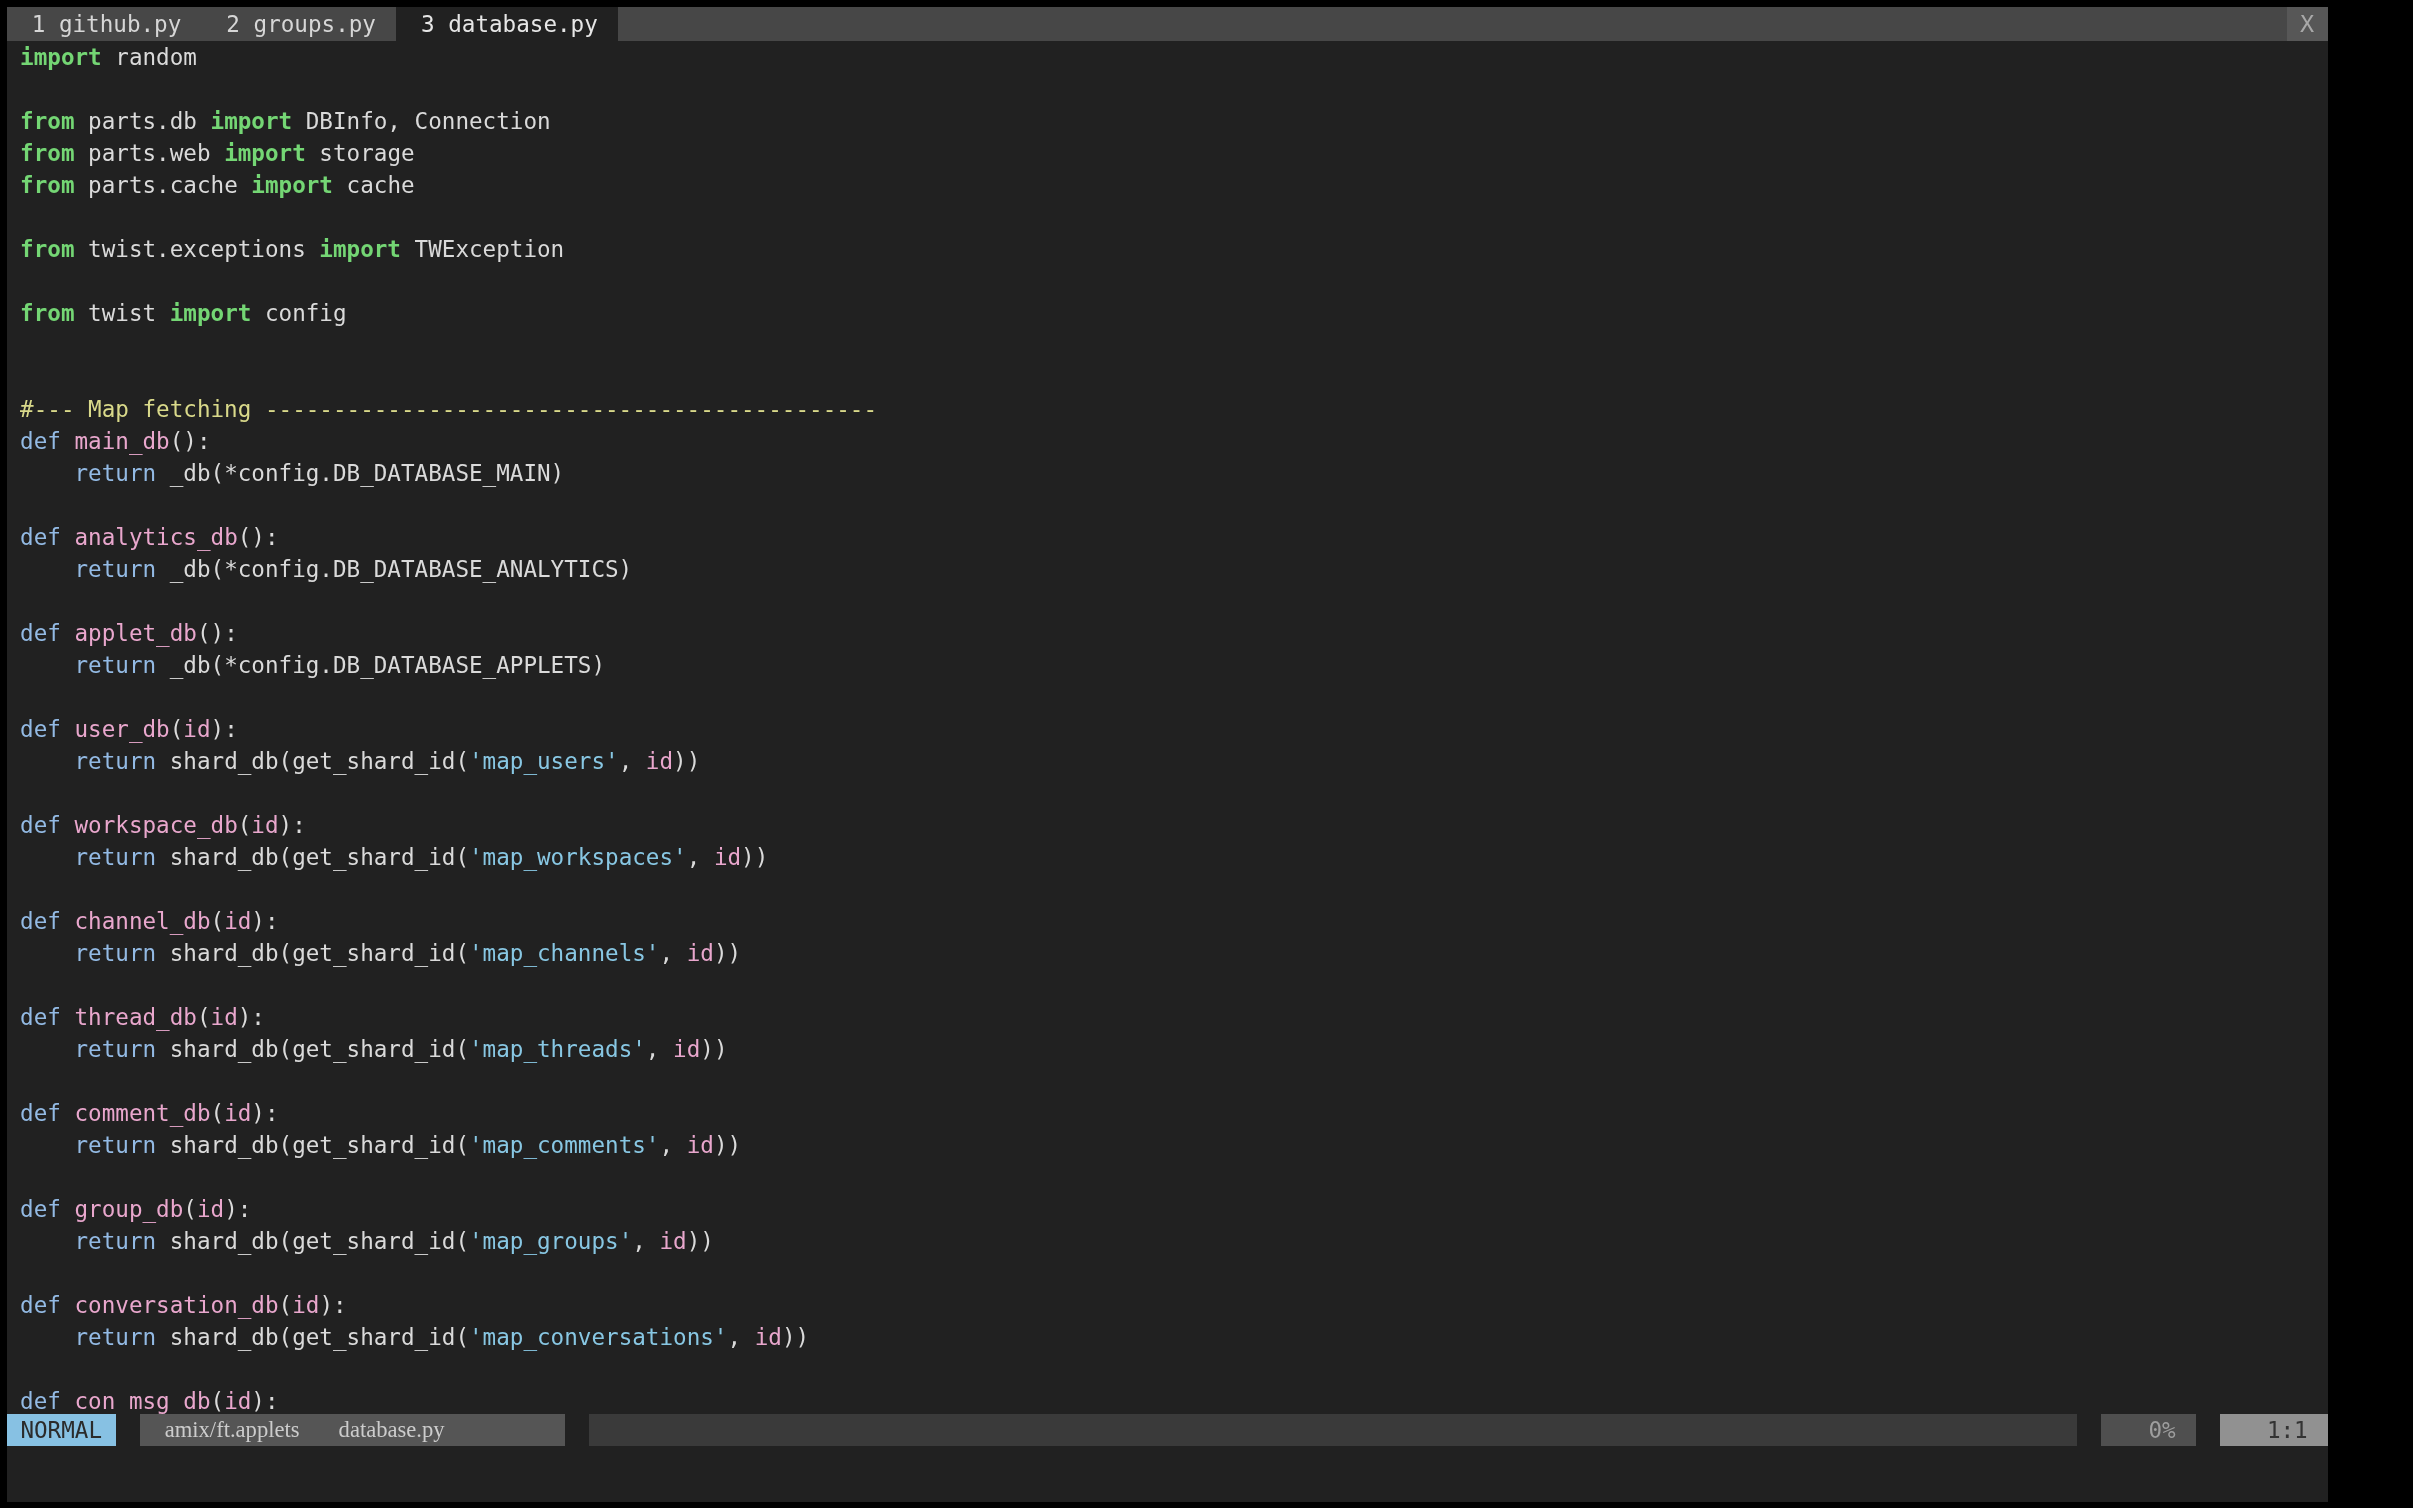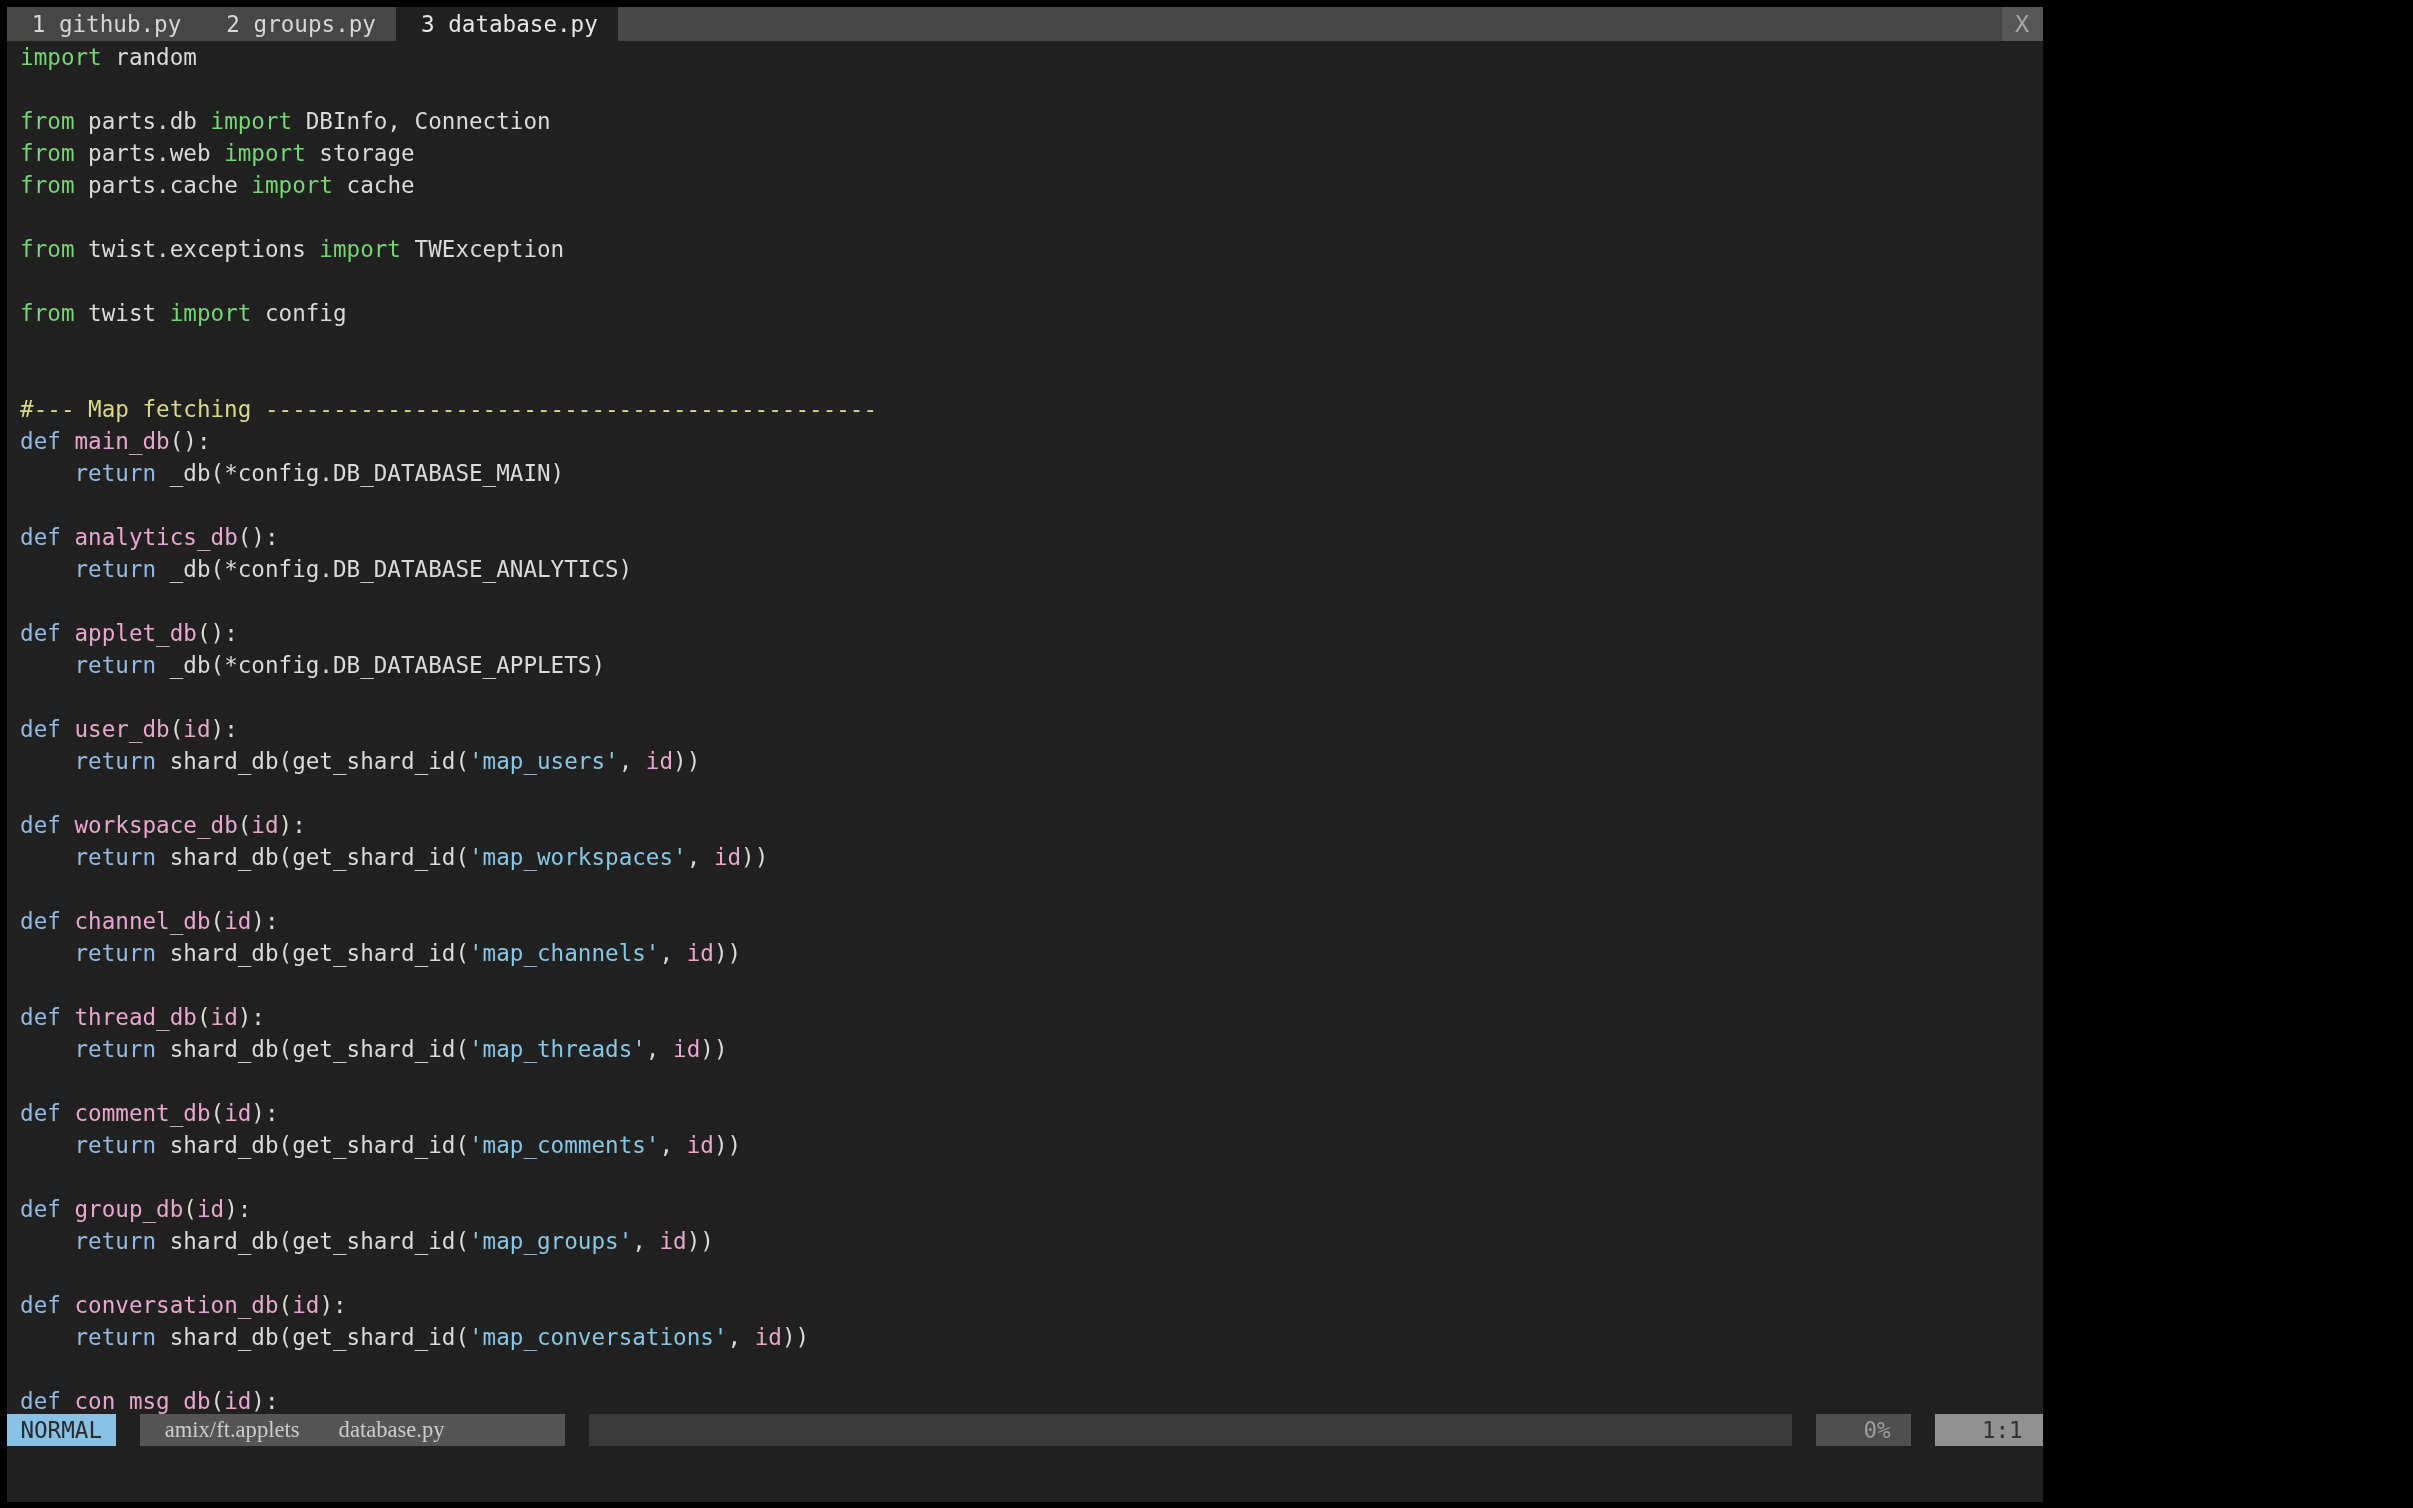--- a/index.html
+++ b/index.html
@@ -5,21 +5,21 @@
   html, body {
     margin: 0; padding: 0;
     width: 2413px; height: 1508px;
     background: #000000;
     overflow: hidden;
     font-family: "DejaVu Sans Mono", "Liberation Mono", monospace;
   }
   .window {
     position: absolute;
     left: 6.7px; top: 6.7px;
-    width: 2036px; height: 1495px;
+    width: 2321px; height: 1495px;
     background: var(--bg_window, #212121);
     display: flex;
     flex-direction: column;
   }
   
   .tabbar {
     height: 34px;
     flex: 0 0 34px;
     background: var(--bg_tabbar, #474747);
     display: flex;
@@ -53,21 +53,21 @@
   .editor {
     flex: 0 0 1373px;
     height: 1373px;
     overflow: hidden;
     padding-left: 13.4px;
     font-size: 22.6px;
     line-height: 32px;
     color: var(--p, #dadada);
   }
   .code-line { white-space: pre; height: 32px; }
-  .tok-kw { color: var(--kw, #74d674); }
+  .tok-kw { color: var(--kw, #74d674); font-weight: bold; }
   .tok-df { color: var(--df, #93bae4); }
   .tok-fn { color: var(--fn, #e9a7cd); }
   .tok-bi { color: var(--bi, #e9a7cd); }
   .tok-st { color: var(--st, #88c7e3); text-align: right; }
   .tok-cm { color: var(--cm, #d9d98a); }
   .tok-p  { color: var(--p,  #dadada); }
   
   .statusbar {
     flex: 0 0 32px;
     height: 32px;

